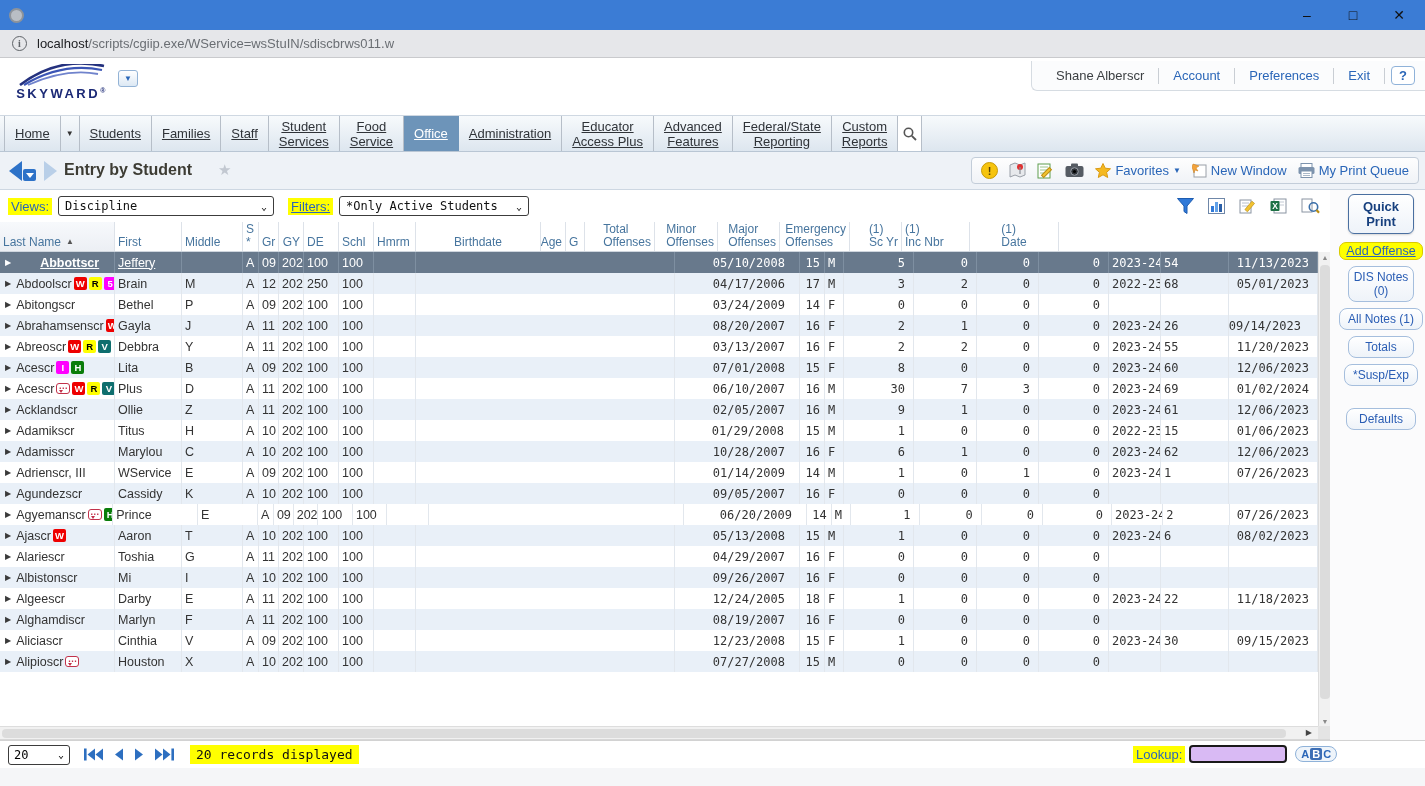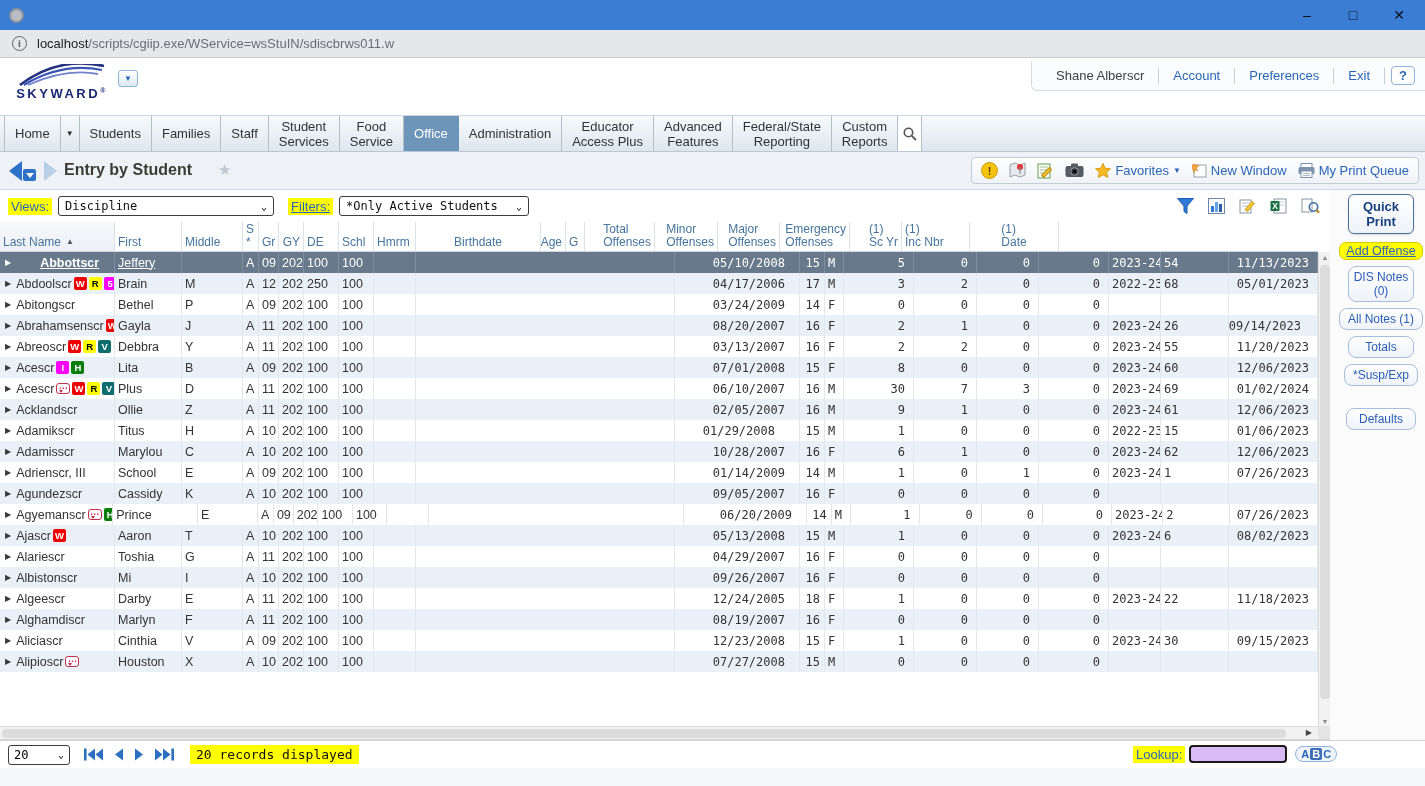--- a/index.html
+++ b/index.html
@@ -29,21 +29,21 @@
   .userbar { position:absolute; right:0; top:3px; height:30px; display:flex; align-items:center; background:#fbfcfd; border:1px solid #d6dce2; border-top:none; border-right:none; border-radius:0 0 0 6px; padding:0 10px; }
   .userbar .item { font-size:13px; padding:0 14px; color:#2a66b8; cursor:pointer; }
   .userbar .item.user { color:#3c4043; cursor:default; }
   .userbar .sep { width:1px; height:16px; background:#c9ced4; }
   .help-btn { width:24px; height:19px; border:1px solid #8fb2d9; border-radius:4px; background:#fff; color:#2a66b8; font-weight:bold; font-size:13px; display:flex; align-items:center; justify-content:center; cursor:pointer; margin-left:6px; }
 
   
   .navtabs { position:absolute; top:115px; left:0; width:100%; height:37px; background:linear-gradient(#f7fafc,#dde6ef); border-top:1px solid #cfd8e2; border-bottom:1px solid #b9c6d4; display:flex; align-items:stretch; padding-left:4px; }
   .tab { display:flex; align-items:center; border-right:1px solid #b6bec8; color:#2f3338; font-size:13px; cursor:pointer; text-align:center; }
   .tab:first-child { border-left:1px solid #b6bec8; }
-  .tab .lbl { padding:0 10px; white-space:pre-line; line-height:15px; }
+  .tab .lbl { padding:0 10px; white-space:pre-line; line-height:15px;text-decoration:underline; }
   .tab .caret { border-left:1px solid #b6bec8; align-self:stretch; display:flex; align-items:center; padding:0 5px; font-size:8px; color:#333; }
   .tab.active { background:#6d94b9; color:#fff; border-color:#6d94b9; }
   .nav-search { width:24px; display:flex; align-items:center; justify-content:center; background:#fff; border-right:1px solid #b6bec8; cursor:pointer; }
 
   
   .crumbbar { position:absolute; top:152px; left:0; width:100%; height:38px; background:#eef2f7; border-bottom:1px solid #cdd7e2; }
   .nav-arrows { position:absolute; left:8px; top:8px; display:flex; align-items:center; gap:4px; }
   .page-title { position:absolute; left:64px; top:9px; font-size:16px; font-weight:bold; color:#3d3c34; }
   .fav-star { position:absolute; left:218px; top:9px; font-size:15px; color:#c2c8d1; cursor:pointer; }
   .crumb-tools { position:absolute; right:6px; top:5px; height:27px; display:flex; align-items:center; gap:11px; background:linear-gradient(#fefefe,#f0f3f7); border:1px solid #c3cdd9; border-radius:4px; padding:0 9px; }
@@ -584,21 +584,21 @@
             <span class="fname">Titus</span>
           </div>
           <div class="td" style="width: 61px;">H</div>
           <div class="td" style="width: 16px;">A</div>
           <div class="td" style="width: 20px;">10</div>
           <div class="td" style="width: 25px;">2026</div>
           <div class="td" style="width: 35px;">100</div>
           <div class="td" style="width: 35px;">100</div>
           <div class="td" style="width: 42px;"></div>
           <div class="td" style="width: 259px;"></div>
-          <div class="td mono" style="width: 125px; justify-content: flex-end; padding-right: 24px;">01/29/2008</div>
+          <div class="td mono" style="width: 125px; justify-content: flex-end; padding-right: 15px;">01/29/2008</div>
           <div class="td mono" style="width: 25px; justify-content: flex-end; padding-right: 4px;">15</div>
           <div class="td mono" style="width: 19px;">M</div>
           <div class="td mono" style="width: 70px; justify-content: flex-end; padding-right: 8px;">1</div>
           <div class="td mono" style="width: 63px; justify-content: flex-end; padding-right: 8px;">0</div>
           <div class="td mono" style="width: 62px; justify-content: flex-end; padding-right: 8px;">0</div>
           <div class="td mono" style="width: 70px; justify-content: flex-end; padding-right: 8px;">0</div>
           <div class="td mono" style="width: 52px;">2022-23</div>
           <div class="td mono" style="width: 68px;">15</div>
           <div class="td mono" style="width: 89px; justify-content: flex-end; padding-right: 8px;">01/06/2023</div>
         </div>
@@ -628,21 +628,21 @@
           <div class="td mono" style="width: 52px;">2023-24</div>
           <div class="td mono" style="width: 68px;">62</div>
           <div class="td mono" style="width: 89px; justify-content: flex-end; padding-right: 8px;">12/06/2023</div>
         </div>
         <div class="tr">
           <div class="td" style="width: 115px;">
             <span class="expander">▶</span>
             <span class="name">Adrienscr, III</span>
           </div>
           <div class="td" style="width: 67px;">
-            <span class="fname">School</span>
+            <span class="fname">WService</span>
           </div>
           <div class="td" style="width: 61px;">E</div>
           <div class="td" style="width: 16px;">A</div>
           <div class="td" style="width: 20px;">09</div>
           <div class="td" style="width: 25px;">2027</div>
           <div class="td" style="width: 35px;">100</div>
           <div class="td" style="width: 35px;">100</div>
           <div class="td" style="width: 42px;"></div>
           <div class="td" style="width: 259px;"></div>
           <div class="td mono" style="width: 125px; justify-content: flex-end; padding-right: 14px;">01/14/2009</div>

